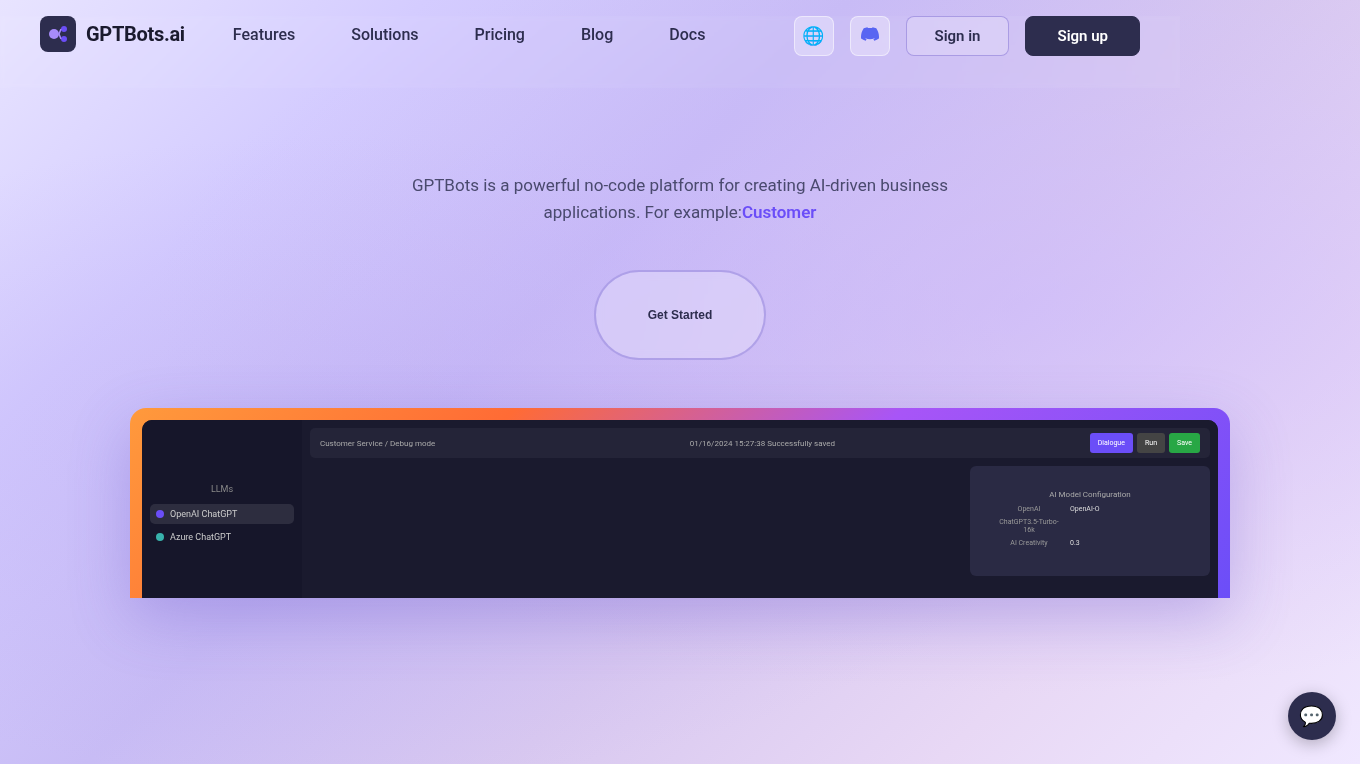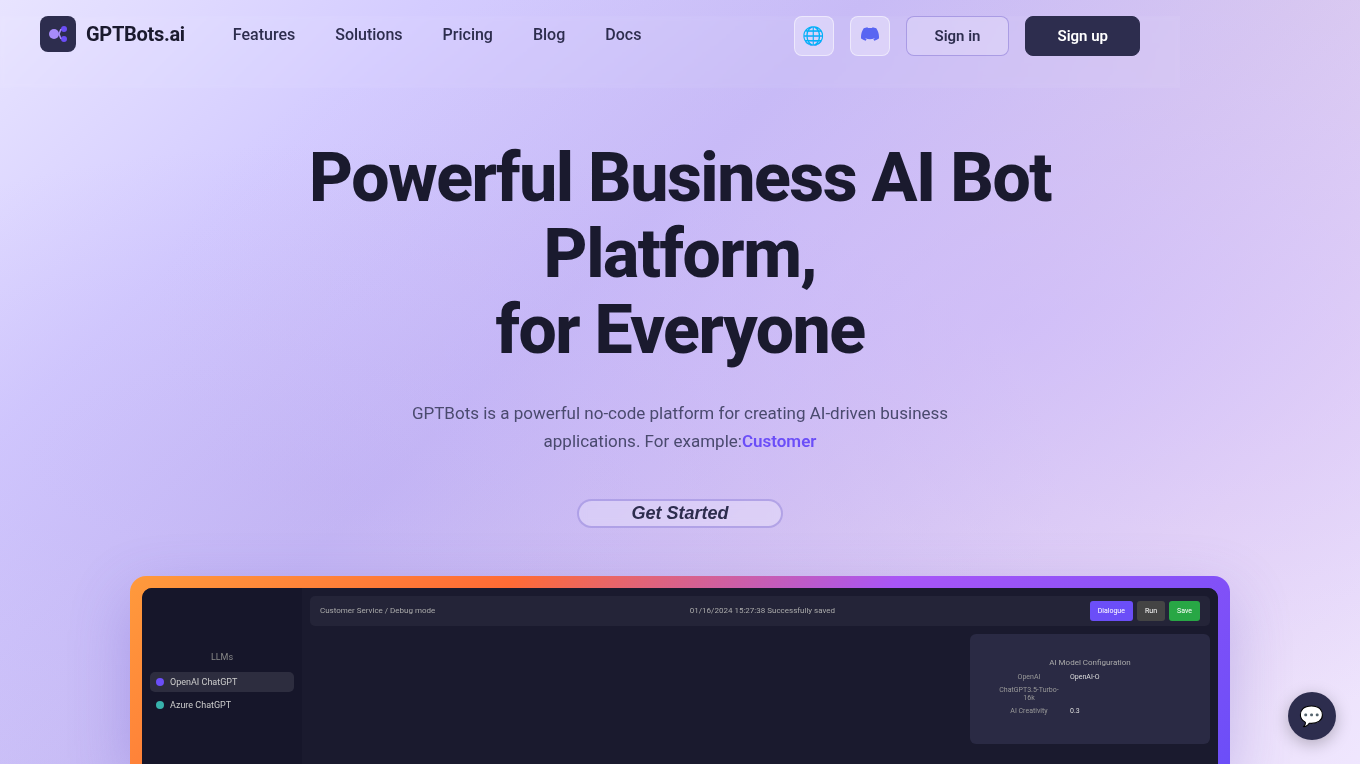--- a/index.html
+++ b/index.html
@@ -74,21 +74,21 @@
     .logo-text {
       font-size: 20px;
       font-weight: 700;
       color: #1a1a2e;
       letter-spacing: -0.3px;
     }
 
     .nav-links {
       display: flex;
       align-items: center;
-      gap: 40px;
+      gap: 56px;
     }
 
     .nav-link {
       font-size: 16px;
       color: #2d2d4e;
       text-decoration: none;
       font-weight: 500;
       cursor: pointer;
     }
 
@@ -165,30 +165,29 @@
       line-height: 1.6;
     }
 
     .hero-subtitle .highlight {
       color: #6b4ef8;
       font-weight: 600;
     }
 
     .btn-get-started {
       margin-top: 44px;
-      padding: 2px 52px;
+      padding: 36px 52px;
       border-radius: 50px;
       background: rgba(255,255,255,0.25);
       border: 2px solid rgba(100,80,200,0.35);
       color: #2d2d4e;
-      font-size: 18px;
+      font-size: 12px;
       font-weight: 600;
       cursor: pointer;
       backdrop-filter: blur(4px);
-      font-style: italic;
     }
 
     
     .product-screenshot {
       margin-top: 48px;
       width: 1100px;
       height: 190px;
       background: linear-gradient(135deg, #ff9a3c 0%, #ff6b35 30%, #a855f7 60%, #6b4ef8 100%);
       border-radius: 16px 16px 0 0;
       position: relative;
@@ -377,24 +376,20 @@
             <path d="M20.317 4.37a19.791 19.791 0 0 0-4.885-1.515.074.074 0 0 0-.079.037c-.21.375-.444.864-.608 1.25a18.27 18.27 0 0 0-5.487 0 12.64 12.64 0 0 0-.617-1.25.077.077 0 0 0-.079-.037A19.736 19.736 0 0 0 3.677 4.37a.07.07 0 0 0-.032.027C.533 9.046-.32 13.58.099 18.057c.002.022.015.043.034.055a19.909 19.909 0 0 0 5.993 3.03.078.078 0 0 0 .084-.028c.462-.63.874-1.295 1.226-1.994a.076.076 0 0 0-.041-.106 13.107 13.107 0 0 1-1.872-.892.077.077 0 0 1-.008-.128 10.2 10.2 0 0 0 .372-.292.074.074 0 0 1 .077-.01c3.928 1.793 8.18 1.793 12.062 0a.074.074 0 0 1 .078.01c.12.098.246.198.373.292a.077.077 0 0 1-.006.127 12.299 12.299 0 0 1-1.873.892.077.077 0 0 0-.041.107c.36.698.772 1.362 1.225 1.993a.076.076 0 0 0 .084.028 19.839 19.839 0 0 0 6.002-3.03.077.077 0 0 0 .032-.054c.5-5.177-.838-9.674-3.549-13.66a.061.061 0 0 0-.031-.03z"></path>
           </svg>
         </span>
       </button>
       <a class="btn-sign-in">Sign in</a>
       <a class="btn-sign-up">Sign up</a>
     </div>
   </nav>
 
   <section class="hero">
-    <h1 class="hero-title">
-      <span>Powerful Business AI Bot Platform,</span><br>
-      <span>for Everyone</span>
-    </h1>
 
     <p class="hero-subtitle">
       <span>GPTBots is a powerful no-code platform for creating AI-driven business applications. For example:</span><span class="highlight">Customer</span>
     </p>
 
     <button class="btn-get-started">Get Started</button>
 
     <div class="product-screenshot">
       <div class="screenshot-inner">
 

